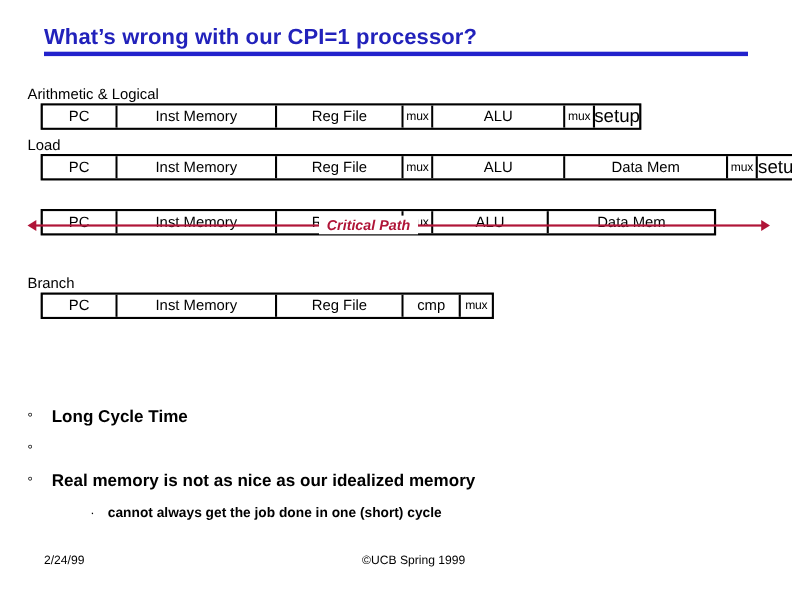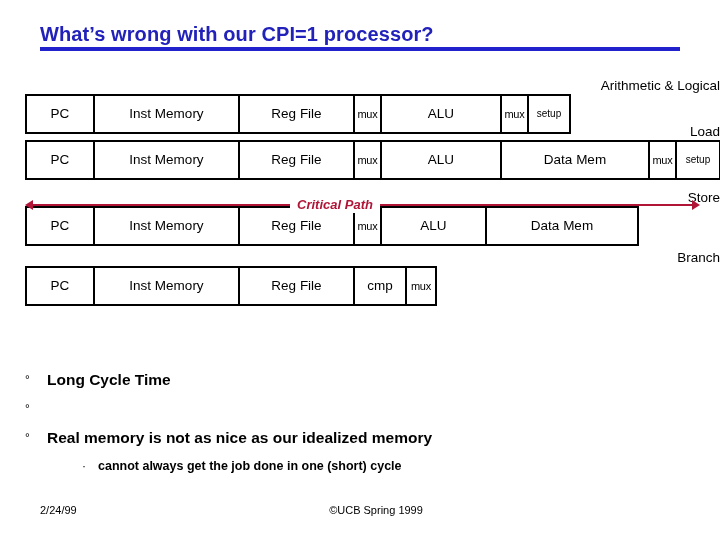--- a/index.html
+++ b/index.html
@@ -52,22 +52,22 @@
   }
   .dp-label {
     font-size: 13.5px;
     font-weight: normal;
     color: #000;
     line-height: 16px;
     padding-left: 25px;
   }
   .dp-row {
     position: relative;
-    margin-left: 25px;
-    height: 40px;
+    margin-left: 37px;
+    height: 24px;
     display: flex;
     align-items: stretch;
     border: 2px solid #000;
     box-sizing: border-box;
     background: #a3a3a3;
   }
   .dp-cell {
     border-right: 2px solid #000;
     box-sizing: border-box;
     display: flex;
@@ -78,21 +78,21 @@
     background: #fff;
     white-space: nowrap;
     overflow: hidden;
   }
   .dp-cell:last-child { border-right: none; }
   .dp-cell.mux {
     font-size: 11px;
     letter-spacing: -0.2px;
   }
   .dp-cell.setup {
-    font-size: 10px;
+    font-size: 17px;
   }
 
   
   #critical-path {
     position: absolute;
     left: 25px;
     top: 196px;
     width: 675px;
     height: 18px;
   }
@@ -210,21 +210,21 @@
   }
 </style>
 </head>
 <body>
 
 <div id="title-block">
   <div id="page-title" style="color: rgb(34, 34, 187);">What’s wrong with our CPI=1 processor?</div>
 </div>
 <div id="title-rule" style="background: rgb(34, 34, 204);"></div>
 
-<div id="diagram" style="height: 230px; text-align: right;">
+<div id="diagram" style="height: 230px;">
     <div class="dp-group" style="position: absolute; left: 0px; top: 0px; width: 720px;">
       <div class="dp-label">Arithmetic &amp; Logical</div>
       <div class="dp-row" style="width: 546px;">
         <div class="dp-cell" style="width: 68px; flex: 0 0 68px;">PC</div>
         <div class="dp-cell" style="width: 145px; flex: 0 0 145px;">Inst Memory</div>
         <div class="dp-cell" style="width: 115px; flex: 0 0 115px;">Reg File</div>
         <div class="dp-cell mux" style="width: 27px; flex: 0 0 27px;">mux</div>
         <div class="dp-cell" style="width: 120px; flex: 0 0 120px;">ALU</div>
         <div class="dp-cell mux" style="width: 27px; flex: 0 0 27px;">mux</div>
         <div class="dp-cell setup" style="width: 40px; flex: 0 0 40px;">setup</div>
@@ -237,21 +237,20 @@
         <div class="dp-cell" style="width: 145px; flex: 0 0 145px;">Inst Memory</div>
         <div class="dp-cell" style="width: 115px; flex: 0 0 115px;">Reg File</div>
         <div class="dp-cell mux" style="width: 27px; flex: 0 0 27px;">mux</div>
         <div class="dp-cell" style="width: 120px; flex: 0 0 120px;">ALU</div>
         <div class="dp-cell" style="width: 148px; flex: 0 0 148px;">Data Mem</div>
         <div class="dp-cell mux" style="width: 27px; flex: 0 0 27px;">mux</div>
         <div class="dp-cell setup" style="width: 42px; flex: 0 0 42px;">setup</div>
       </div>
     </div>
     <div class="dp-group" style="position: absolute; left: 0px; top: 112px; width: 720px;">
-      <div class="dp-label">Store</div>
       <div class="dp-row" style="width: 614px;">
         <div class="dp-cell" style="width: 68px; flex: 0 0 68px;">PC</div>
         <div class="dp-cell" style="width: 145px; flex: 0 0 145px;">Inst Memory</div>
         <div class="dp-cell" style="width: 115px; flex: 0 0 115px;">Reg File</div>
         <div class="dp-cell mux" style="width: 27px; flex: 0 0 27px;">mux</div>
         <div class="dp-cell" style="width: 105px; flex: 0 0 105px;">ALU</div>
         <div class="dp-cell" style="width: 150px; flex: 0 0 150px;">Data Mem</div>
       </div>
     </div>
     <div class="dp-group" style="position: absolute; left: 0px; top: 172px; width: 720px;">

